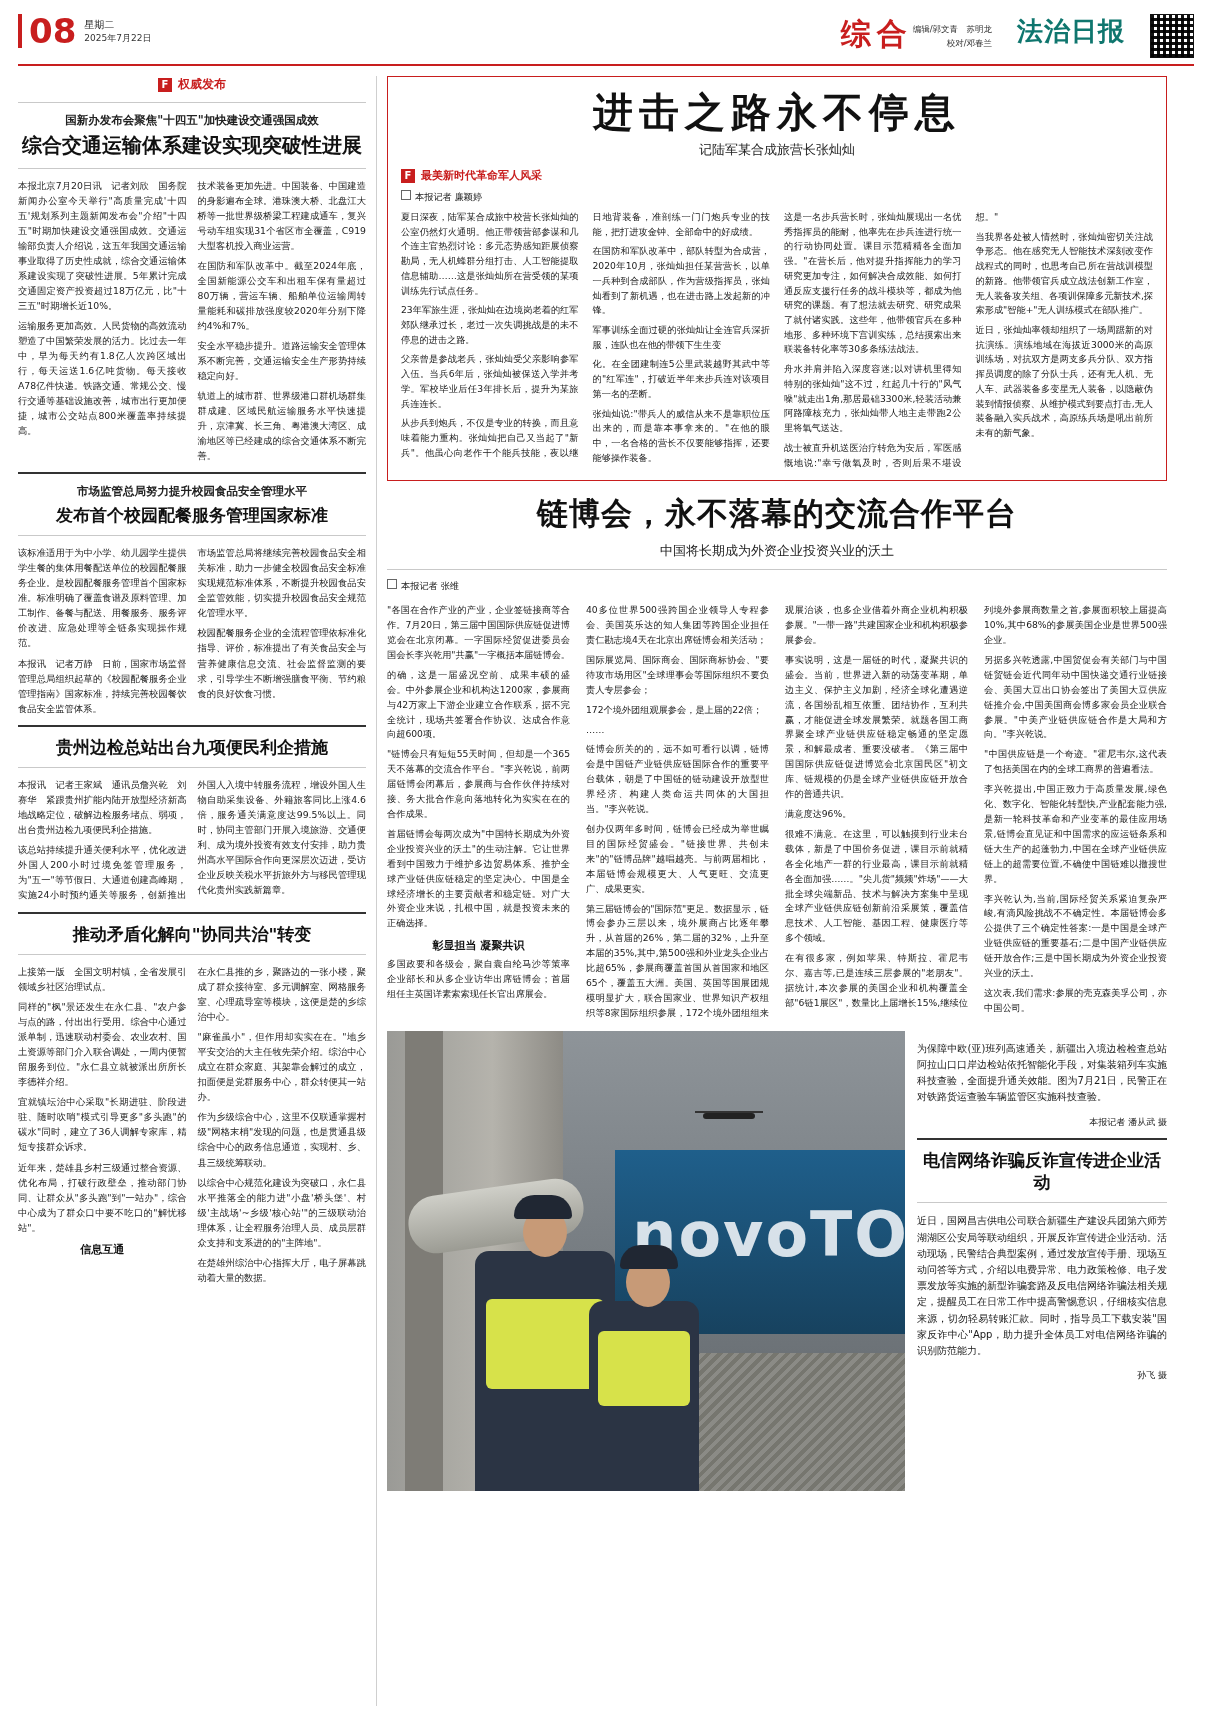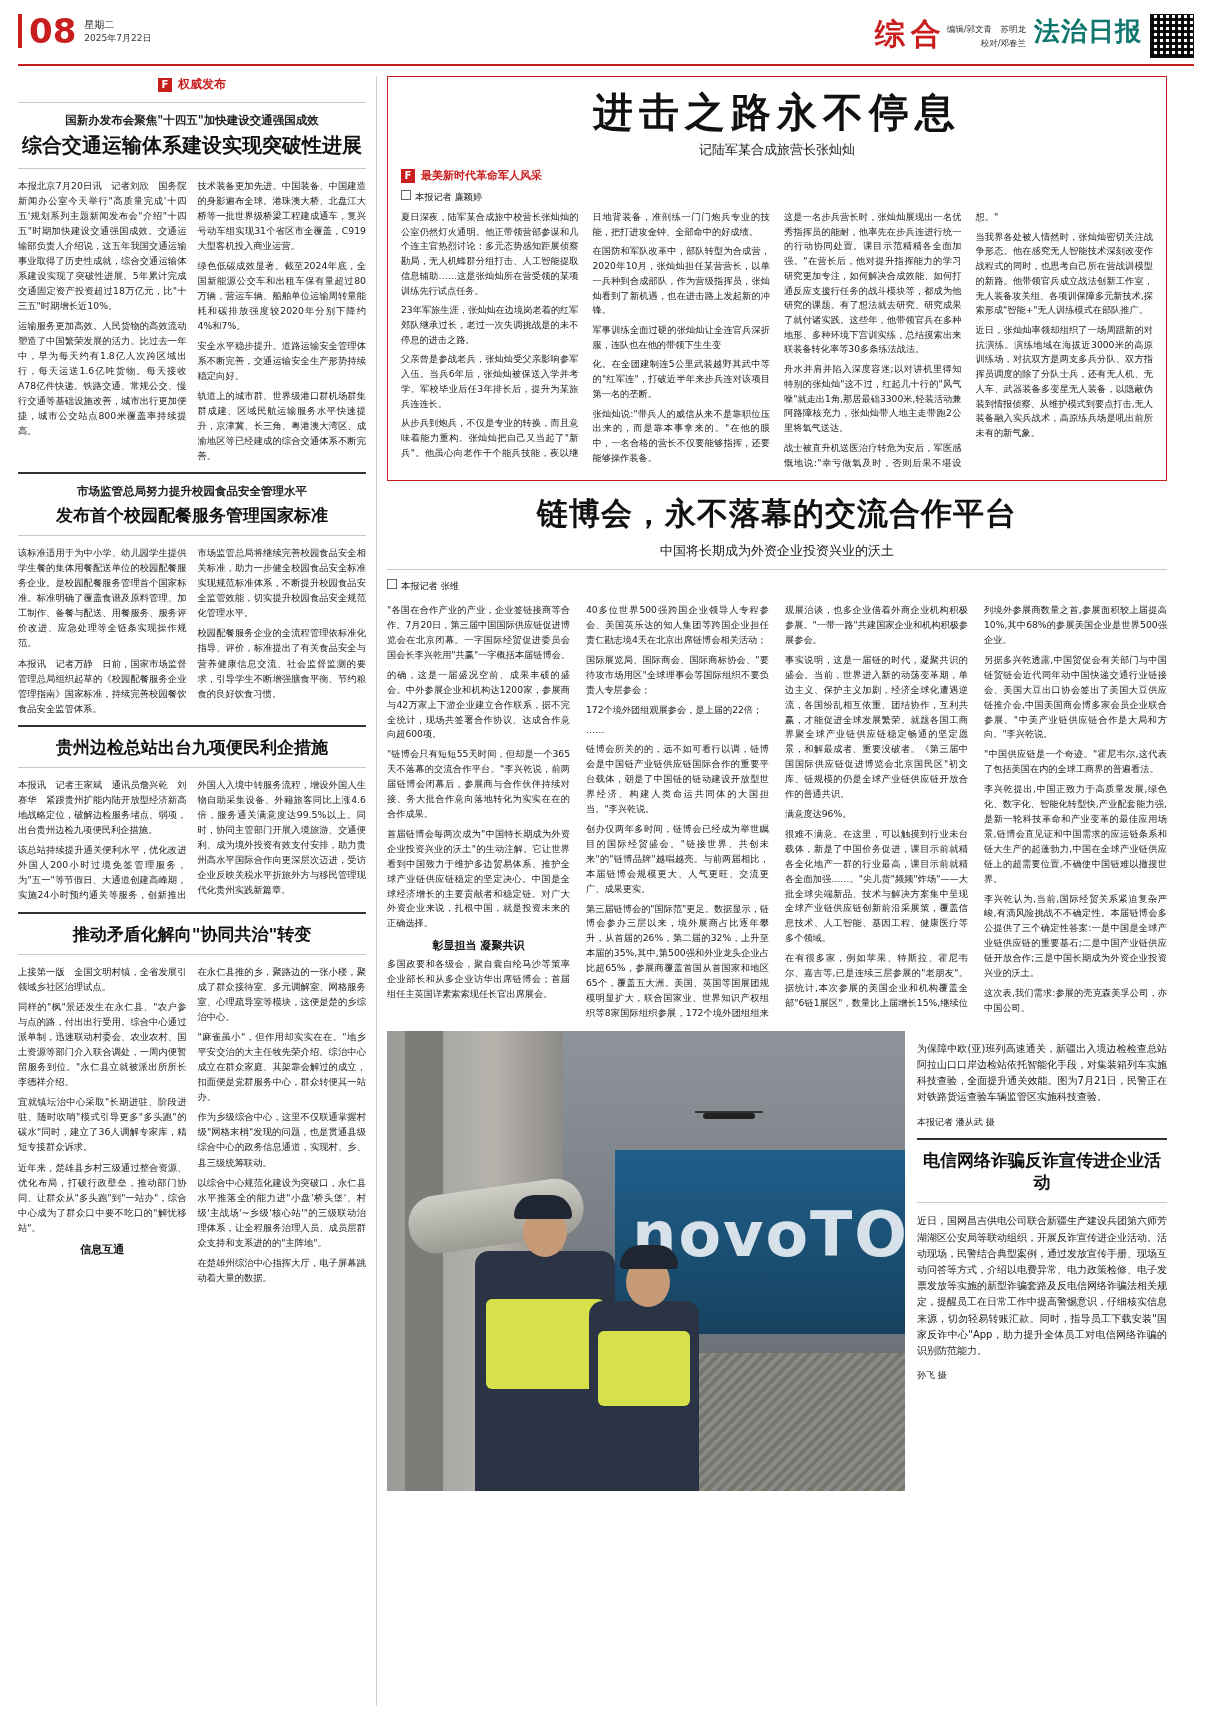--- a/index.html
+++ b/index.html
@@ -6,21 +6,21 @@
   body{width:1212px;height:1727px;font-family:"DejaVu Sans","Liberation Sans",sans-serif;color:#1a1a1a;}
   .page{position:relative;width:1212px;height:1727px;box-sizing:border-box;padding:14px 18px;}
   
   .masthead{display:flex;align-items:flex-start;justify-content:space-between;border-bottom:2px solid #c81e1e;padding-bottom:6px;}
   .mast-left{display:flex;align-items:flex-start;gap:8px;}
   .pagenum{font-size:34px;font-weight:bold;color:#c81e1e;line-height:1;font-family:"DejaVu Sans",sans-serif;border-left:4px solid #c81e1e;padding-left:7px;}
   .datebox{font-size:9px;line-height:1.5;color:#333;padding-top:3px;}
   .datebox .wk{font-size:10px;color:#222;}
   .mast-center{flex:1;text-align:right;}
   .section-title{font-size:30px;font-weight:bold;color:#c81e1e;letter-spacing:6px;font-family:"DejaVu Serif","Liberation Serif",serif;}
-  .mast-right{display:flex;align-items:flex-start;gap:8px;}
+  .mast-right{display:flex;align-items:flex-start;gap:25px;}
   .credits{font-size:8.5px;line-height:1.7;color:#333;text-align:right;padding-top:8px;}
   .logo{font-size:26px;font-weight:bold;font-family:"DejaVu Serif","Liberation Serif",serif;color:#0f766e;letter-spacing:1px;}
   .qr{width:42px;height:42px;background:
       repeating-linear-gradient(0deg,#111 0 3px,#fff 3px 6px),
       repeating-linear-gradient(90deg,#111 0 3px,transparent 3px 6px);
       background-blend-mode:multiply;border:1px solid #111;}
   
   .cols{display:flex;gap:10px;margin-top:10px;height:1630px;}
   .col{width:348px;}
   .col.mid{width:430px;}
@@ -63,21 +63,21 @@
   .ph-drone:after{content:"";position:absolute;left:-8px;right:-8px;top:2px;height:2px;background:#333;}
   .ph-officer{position:absolute;bottom:0;width:140px;height:300px;}
   .ph-officer.a{left:17%;}
   .ph-officer.b{left:39%;height:250px;width:110px;}
   .ph-officer .torso{position:absolute;bottom:0;left:0;right:0;top:60px;background:#2b3444;border-radius:14px 14px 0 0;}
   .ph-officer .vest{position:absolute;bottom:34%;left:8%;right:8%;height:30%;background:#d7e24a;border-radius:6px;}
   .ph-officer .head{position:absolute;top:16px;left:34%;width:44px;height:50px;background:#c79a77;border-radius:50%;}
   .ph-officer .cap{position:absolute;top:4px;left:28%;width:58px;height:24px;background:#202733;border-radius:22px 22px 4px 4px;}
   
   .note{font-size:10px;line-height:1.62;text-align:justify;}
-  .note-credit{font-size:9px;text-align:left;margin-top:4px;}
+  .note-credit{font-size:9px;text-align:right;margin-top:4px;}
 </style>
 </head>
 <body>
 
 <div class="page">
 
   <div class="masthead">
     <div class="mast-left">
       <div class="pagenum">08</div>
       <div class="datebox">
@@ -107,21 +107,21 @@
         <span>权威发布</span>
       </div>
       <hr class="hrule">
       <div class="kicker">国新办发布会聚焦"十四五"加快建设交通强国成效</div>
       <div class="headline">综合交通运输体系建设实现突破性进展</div>
       <hr class="hrule">
       <div class="two-sub">
         <p class="body">本报北京7月20日讯　记者刘欣　国务院新闻办公室今天举行"高质量完成'十四五'规划系列主题新闻发布会"介绍"十四五"时期加快建设交通强国成效。交通运输部负责人介绍说，这五年我国交通运输事业取得了历史性成就，综合交通运输体系建设实现了突破性进展。5年累计完成交通固定资产投资超过18万亿元，比"十三五"时期增长近10%。</p>
         <p class="body">运输服务更加高效。人民货物的高效流动塑造了中国繁荣发展的活力。比过去一年中，早为每天约有1.8亿人次跨区域出行，每天运送1.6亿吨货物。每天接收A78亿件快递。铁路交通、常规公交、慢行交通等基础设施改善，城市出行更加便捷，城市公交站点800米覆盖率持续提高。</p>
         <p class="body">技术装备更加先进。中国装备、中国建造的身影遍布全球。港珠澳大桥、北盘江大桥等一批世界级桥梁工程建成通车，复兴号动车组实现31个省区市全覆盖，C919大型客机投入商业运营。</p>
-        <p class="body">绿色低碳成效显著。截至2024年底，全国新能源公交车和出租车保有量超过80万辆，营运车辆、船舶单位运输周转量能耗和碳排放强度较2020年分别下降约4%和7%。</p>
+        <p class="body">在国防和军队改革中。截至2024年底，全国新能源公交车和出租车保有量超过80万辆，营运车辆、船舶单位运输周转量能耗和碳排放强度较2020年分别下降约4%和7%。</p>
         <p class="body">安全水平稳步提升。道路运输安全管理体系不断完善，交通运输安全生产形势持续稳定向好。</p>
         <p class="body">轨道上的城市群、世界级港口群机场群集群成建、区域民航运输服务水平快速提升，京津冀、长三角、粤港澳大湾区、成渝地区等已经建成的综合交通体系不断完善。</p>
       </div>
 
       <hr class="hrule thick">
       <div class="kicker">市场监管总局努力提升校园食品安全管理水平</div>
       <div class="headline sm">发布首个校园配餐服务管理国家标准</div>
       <hr class="hrule">
       <div class="two-sub">
         <p class="body">该标准适用于为中小学、幼儿园学生提供学生餐的集体用餐配送单位的校园配餐服务企业。是校园配餐服务管理首个国家标准。标准明确了覆盖食谱及原料管理、加工制作、备餐与配送、用餐服务、服务评价改进、应急处理等全链条实现操作规范。</p>

